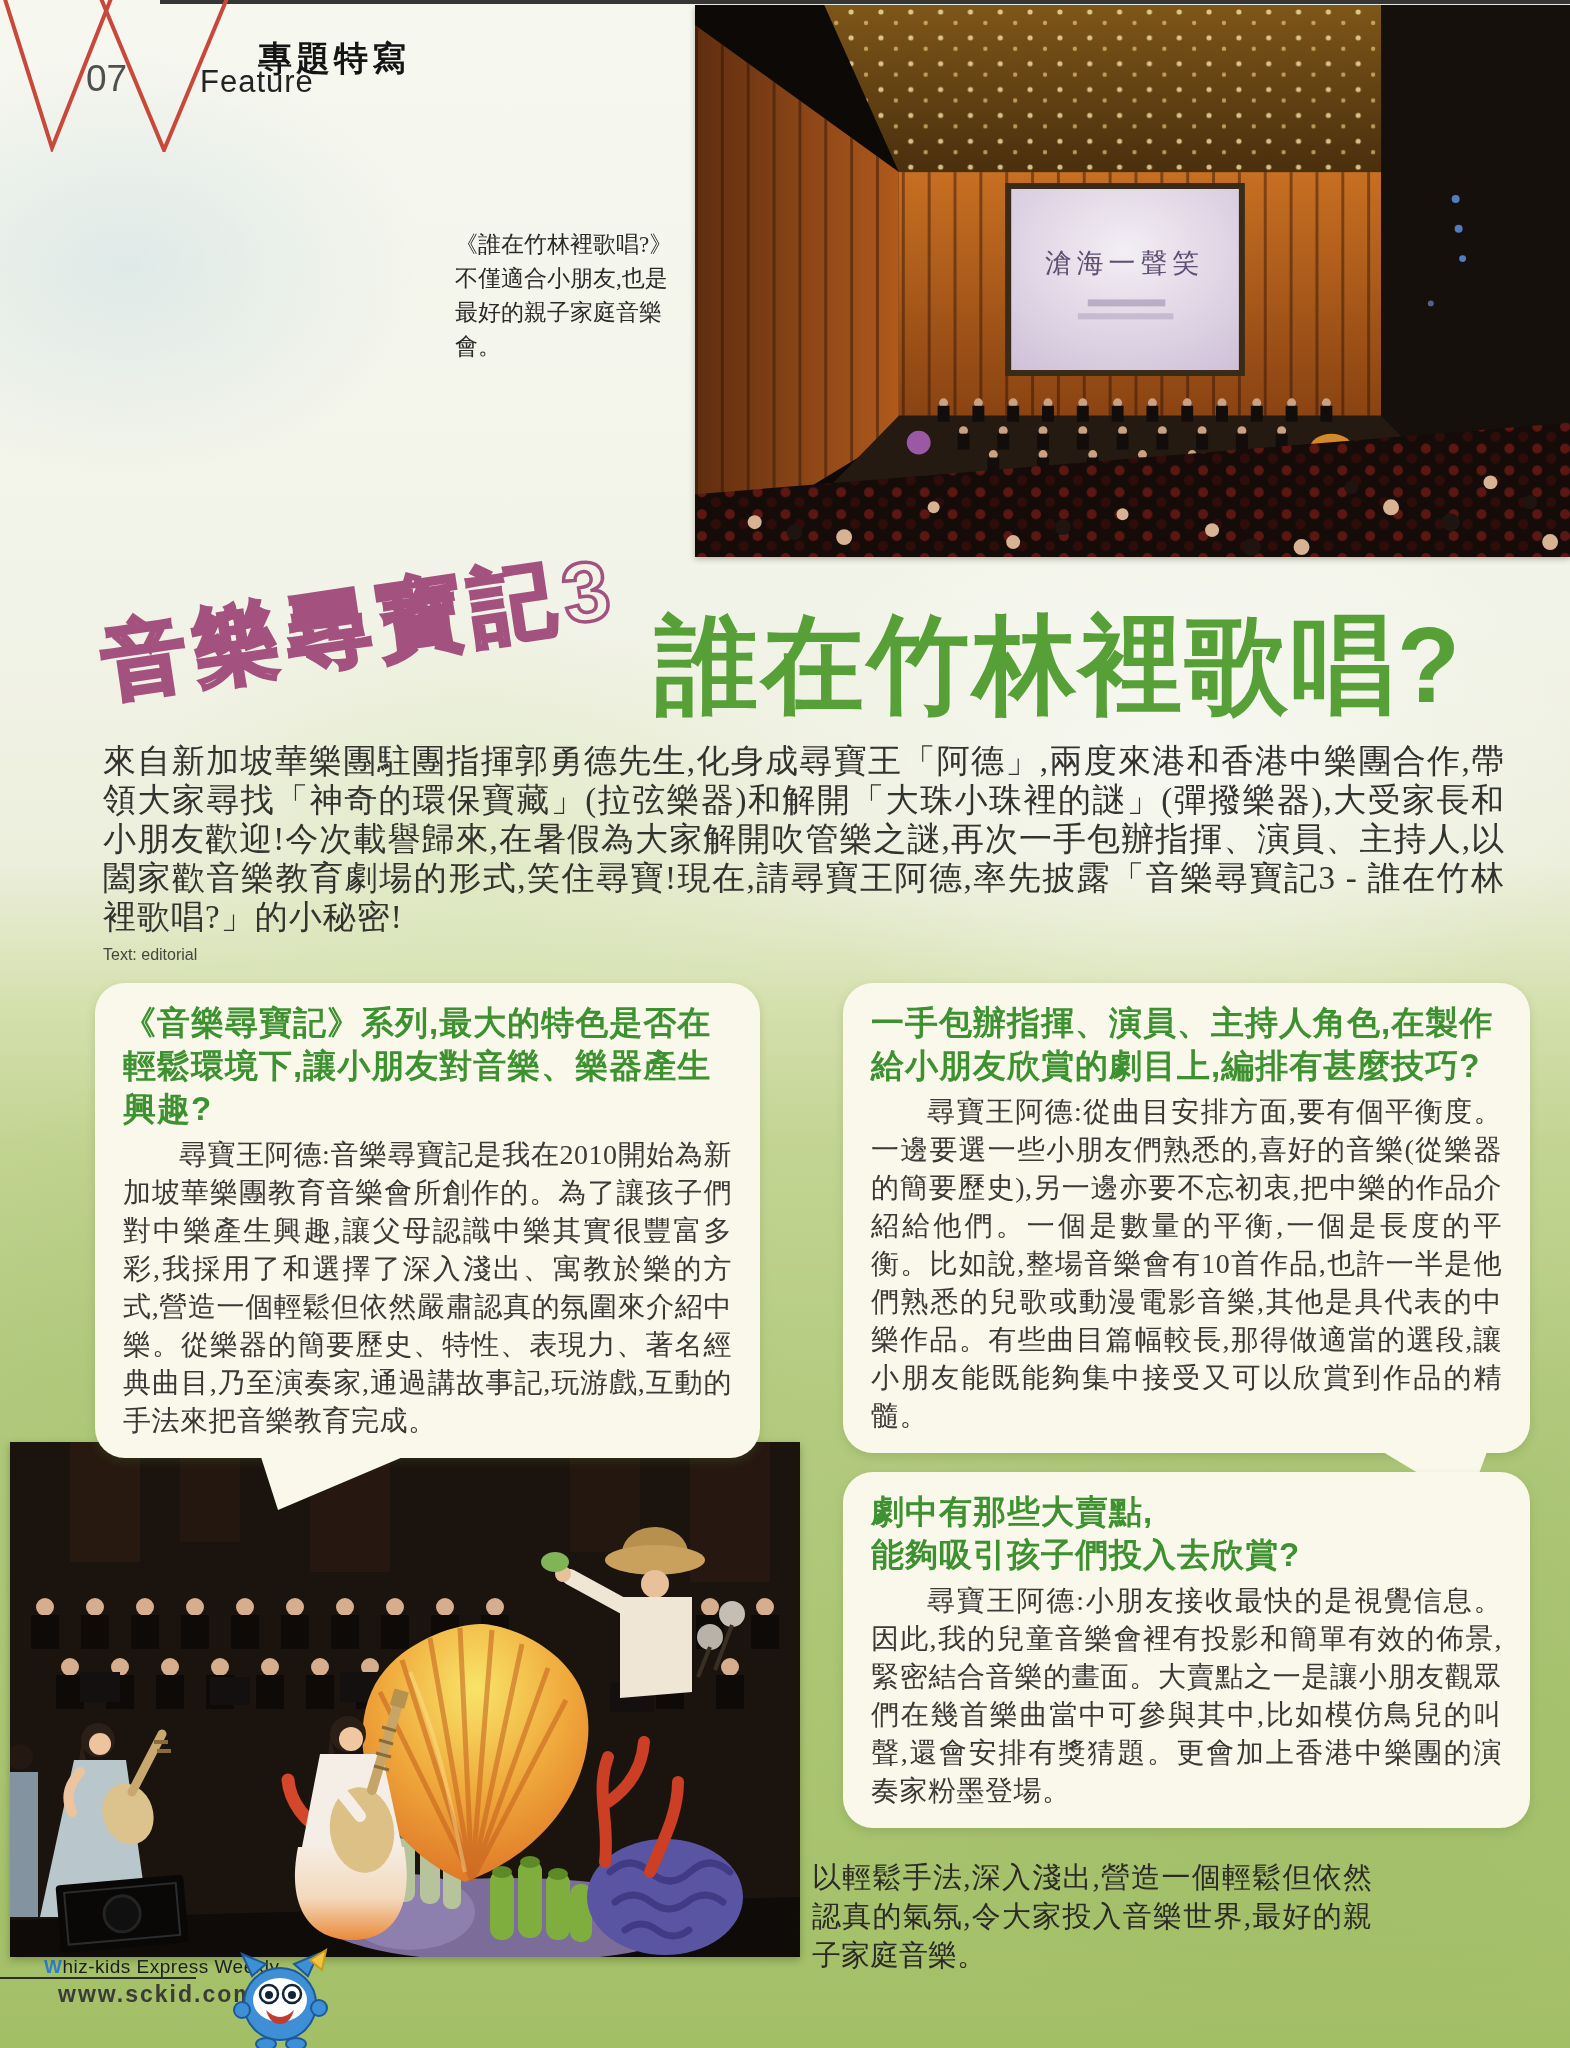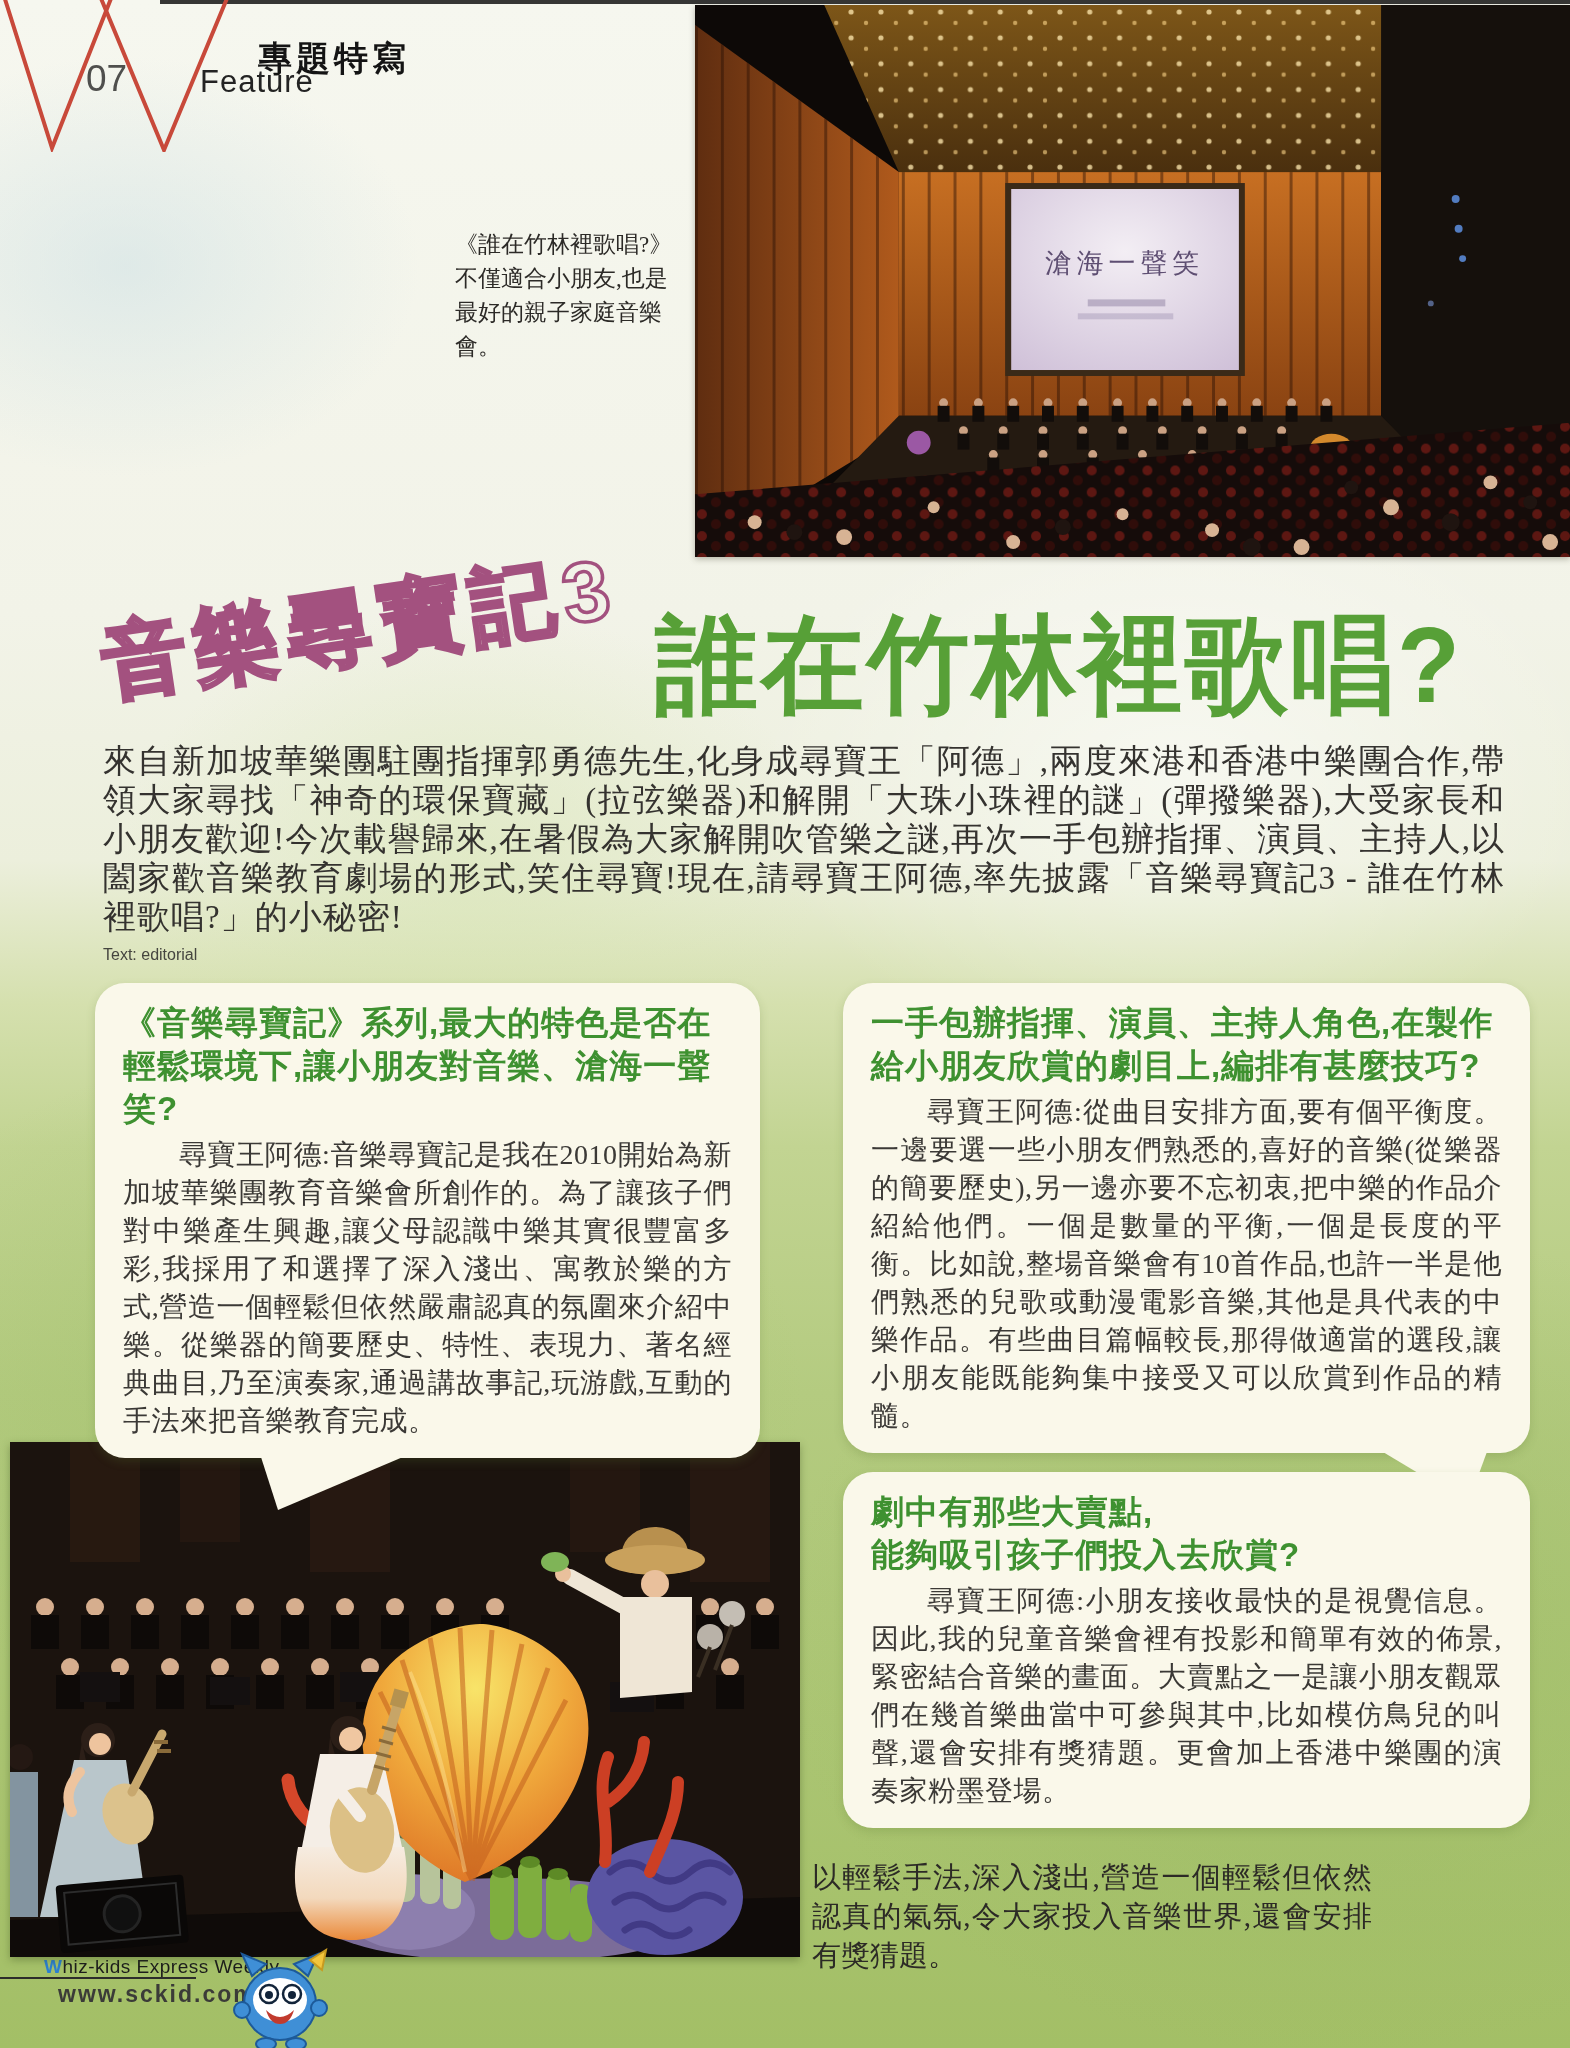--- a/index.html
+++ b/index.html
@@ -201,21 +201,21 @@
 最好的親子家庭音樂
 會。</div>
 
   <div class="abs series">音樂尋寶記3</div>
   <div class="abs title">誰在竹林裡歌唱?</div>
 
   <div class="abs intro">來自新加坡華樂團駐團指揮郭勇德先生,化身成尋寶王「阿德」,兩度來港和香港中樂團合作,帶領大家尋找「神奇的環保寶藏」(拉弦樂器)和解開「大珠小珠裡的謎」(彈撥樂器),大受家長和小朋友歡迎!今次載譽歸來,在暑假為大家解開吹管樂之謎,再次一手包辦指揮、演員、主持人,以闔家歡音樂教育劇場的形式,笑住尋寶!現在,請尋寶王阿德,率先披露「音樂尋寶記3 - 誰在竹林裡歌唱?」的小秘密!</div>
   <div class="abs credit">Text: editorial</div>
 
   <div class="abs qa-box qa-left">
-    <div class="q">《音樂尋寶記》系列,最大的特色是否在輕鬆環境下,讓小朋友對音樂、滄海一聲笑?</div>
+    <div class="q">《音樂尋寶記》系列,最大的特色是否在輕鬆環境下,讓小朋友對音樂、樂器產生興趣?</div>
     <div class="a">尋寶王阿德:音樂尋寶記是我在2010開始為新加坡華樂團教育音樂會所創作的。為了讓孩子們對中樂產生興趣,讓父母認識中樂其實很豐富多彩,我採用了和選擇了深入淺出、寓教於樂的方式,營造一個輕鬆但依然嚴肅認真的氛圍來介紹中樂。從樂器的簡要歷史、特性、表現力、著名經典曲目,乃至演奏家,通過講故事記,玩游戲,互動的手法來把音樂教育完成。</div>
     <div class="tail tail-a"></div>
   </div>
 
   <div class="abs qa-box qa-r1">
     <div class="q">一手包辦指揮、演員、主持人角色,在製作給小朋友欣賞的劇目上,編排有甚麼技巧?</div>
     <div class="a">尋寶王阿德:從曲目安排方面,要有個平衡度。一邊要選一些小朋友們熟悉的,喜好的音樂(從樂器的簡要歷史),另一邊亦要不忘初衷,把中樂的作品介紹給他們。一個是數量的平衡,一個是長度的平衡。比如說,整場音樂會有10首作品,也許一半是他們熟悉的兒歌或動漫電影音樂,其他是具代表的中樂作品。有些曲目篇幅較長,那得做適當的選段,讓小朋友能既能夠集中接受又可以欣賞到作品的精髓。</div>
     <div class="tail tail-b"></div>
   </div>
 
@@ -373,21 +373,21 @@
         <path d="M314,330 q24,28 36,44" stroke="#f5eee6" stroke-width="12" fill="none" stroke-linecap="round"></path>
       </g>
       <g transform="rotate(-5 110 470)">
         <rect x="48" y="438" width="128" height="68" rx="4" fill="#0a0807"></rect>
         <rect x="56" y="446" width="112" height="52" fill="none" stroke="#2c2c2c" stroke-width="2"></rect>
         <circle cx="112" cy="472" r="18" fill="#101010" stroke="#242424" stroke-width="3"></circle>
       </g>
     </svg>
   </div>
 
-  <div class="abs cap-bottom">以輕鬆手法,深入淺出,營造一個輕鬆但依然認真的氣氛,令大家投入音樂世界,還會安排有獎猜題。</div>
+  <div class="abs cap-bottom">以輕鬆手法,深入淺出,營造一個輕鬆但依然認真的氣氛,令大家投入音樂世界,最好的親子家庭音樂。</div>
 
   <div class="abs footer-line"></div>
   <div class="abs pub"><span class="ini">W</span><span>hiz-kids Express Weekly</span></div>
   <div class="abs site">www.sckid.com</div>
 
   <svg class="abs mascot" width="118" height="100" viewBox="0 0 118 100">
     <path d="M30,28 L20,6 L44,16 Z" fill="#3f8fd6" stroke="#1d5a99" stroke-width="2"></path>
     <path d="M86,28 L96,6 L72,16 Z" fill="#3f8fd6" stroke="#1d5a99" stroke-width="2"></path>
     <polygon points="88,12 104,2 100,22" fill="#f2c53d" stroke="#c89a20" stroke-width="2"></polygon>
     <circle cx="58" cy="56" r="36" fill="#3f8fd6" stroke="#1d5a99" stroke-width="2"></circle>

